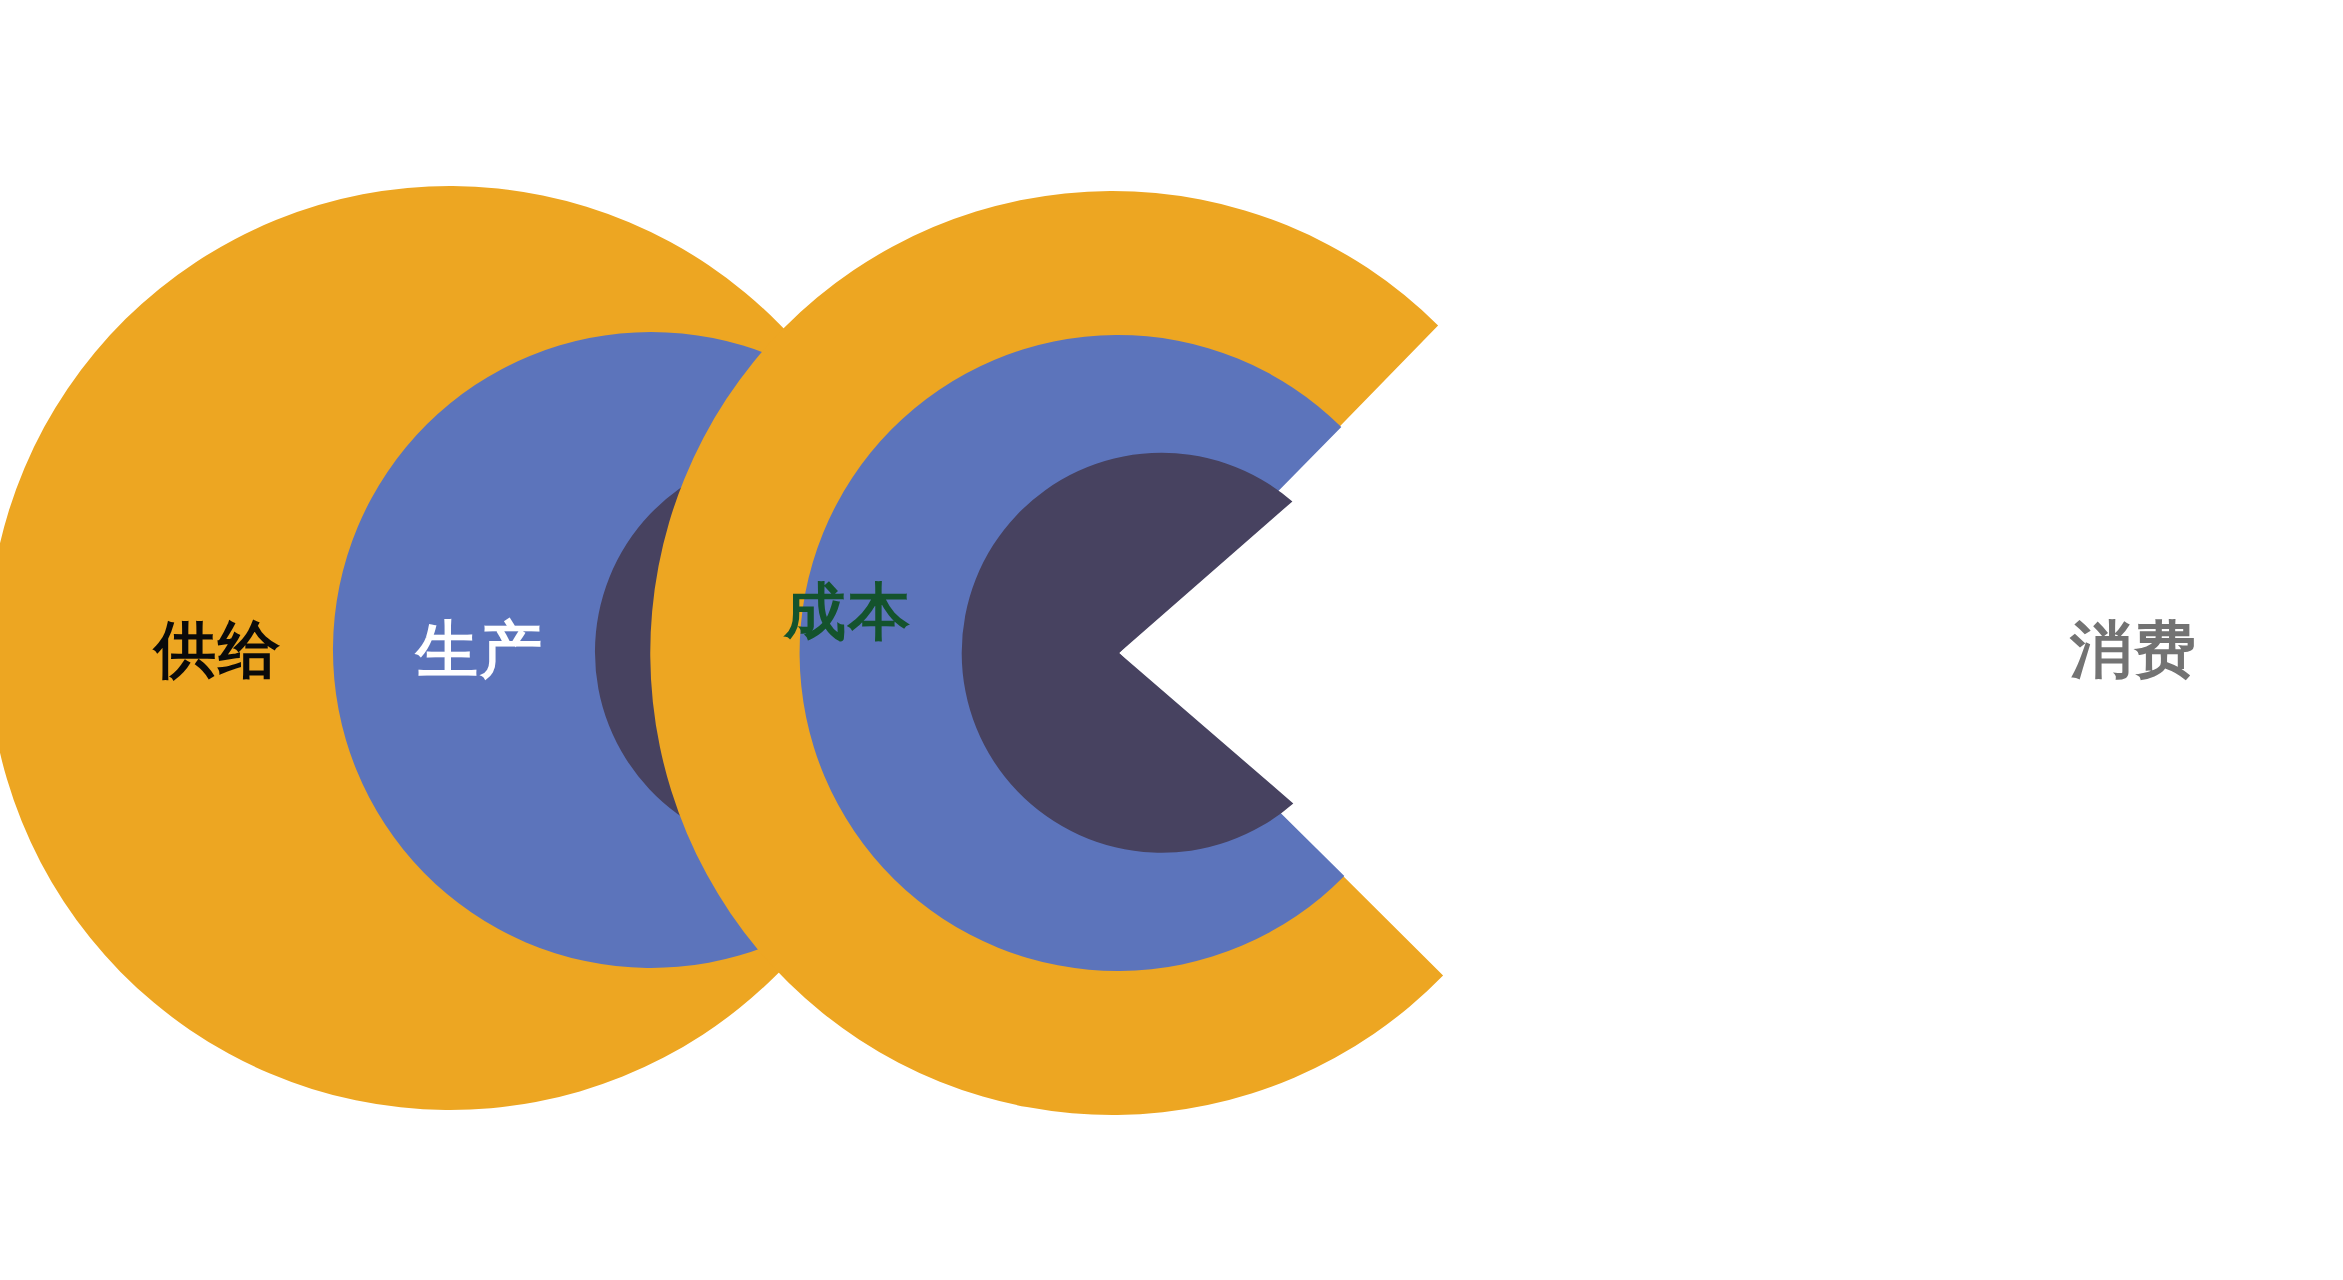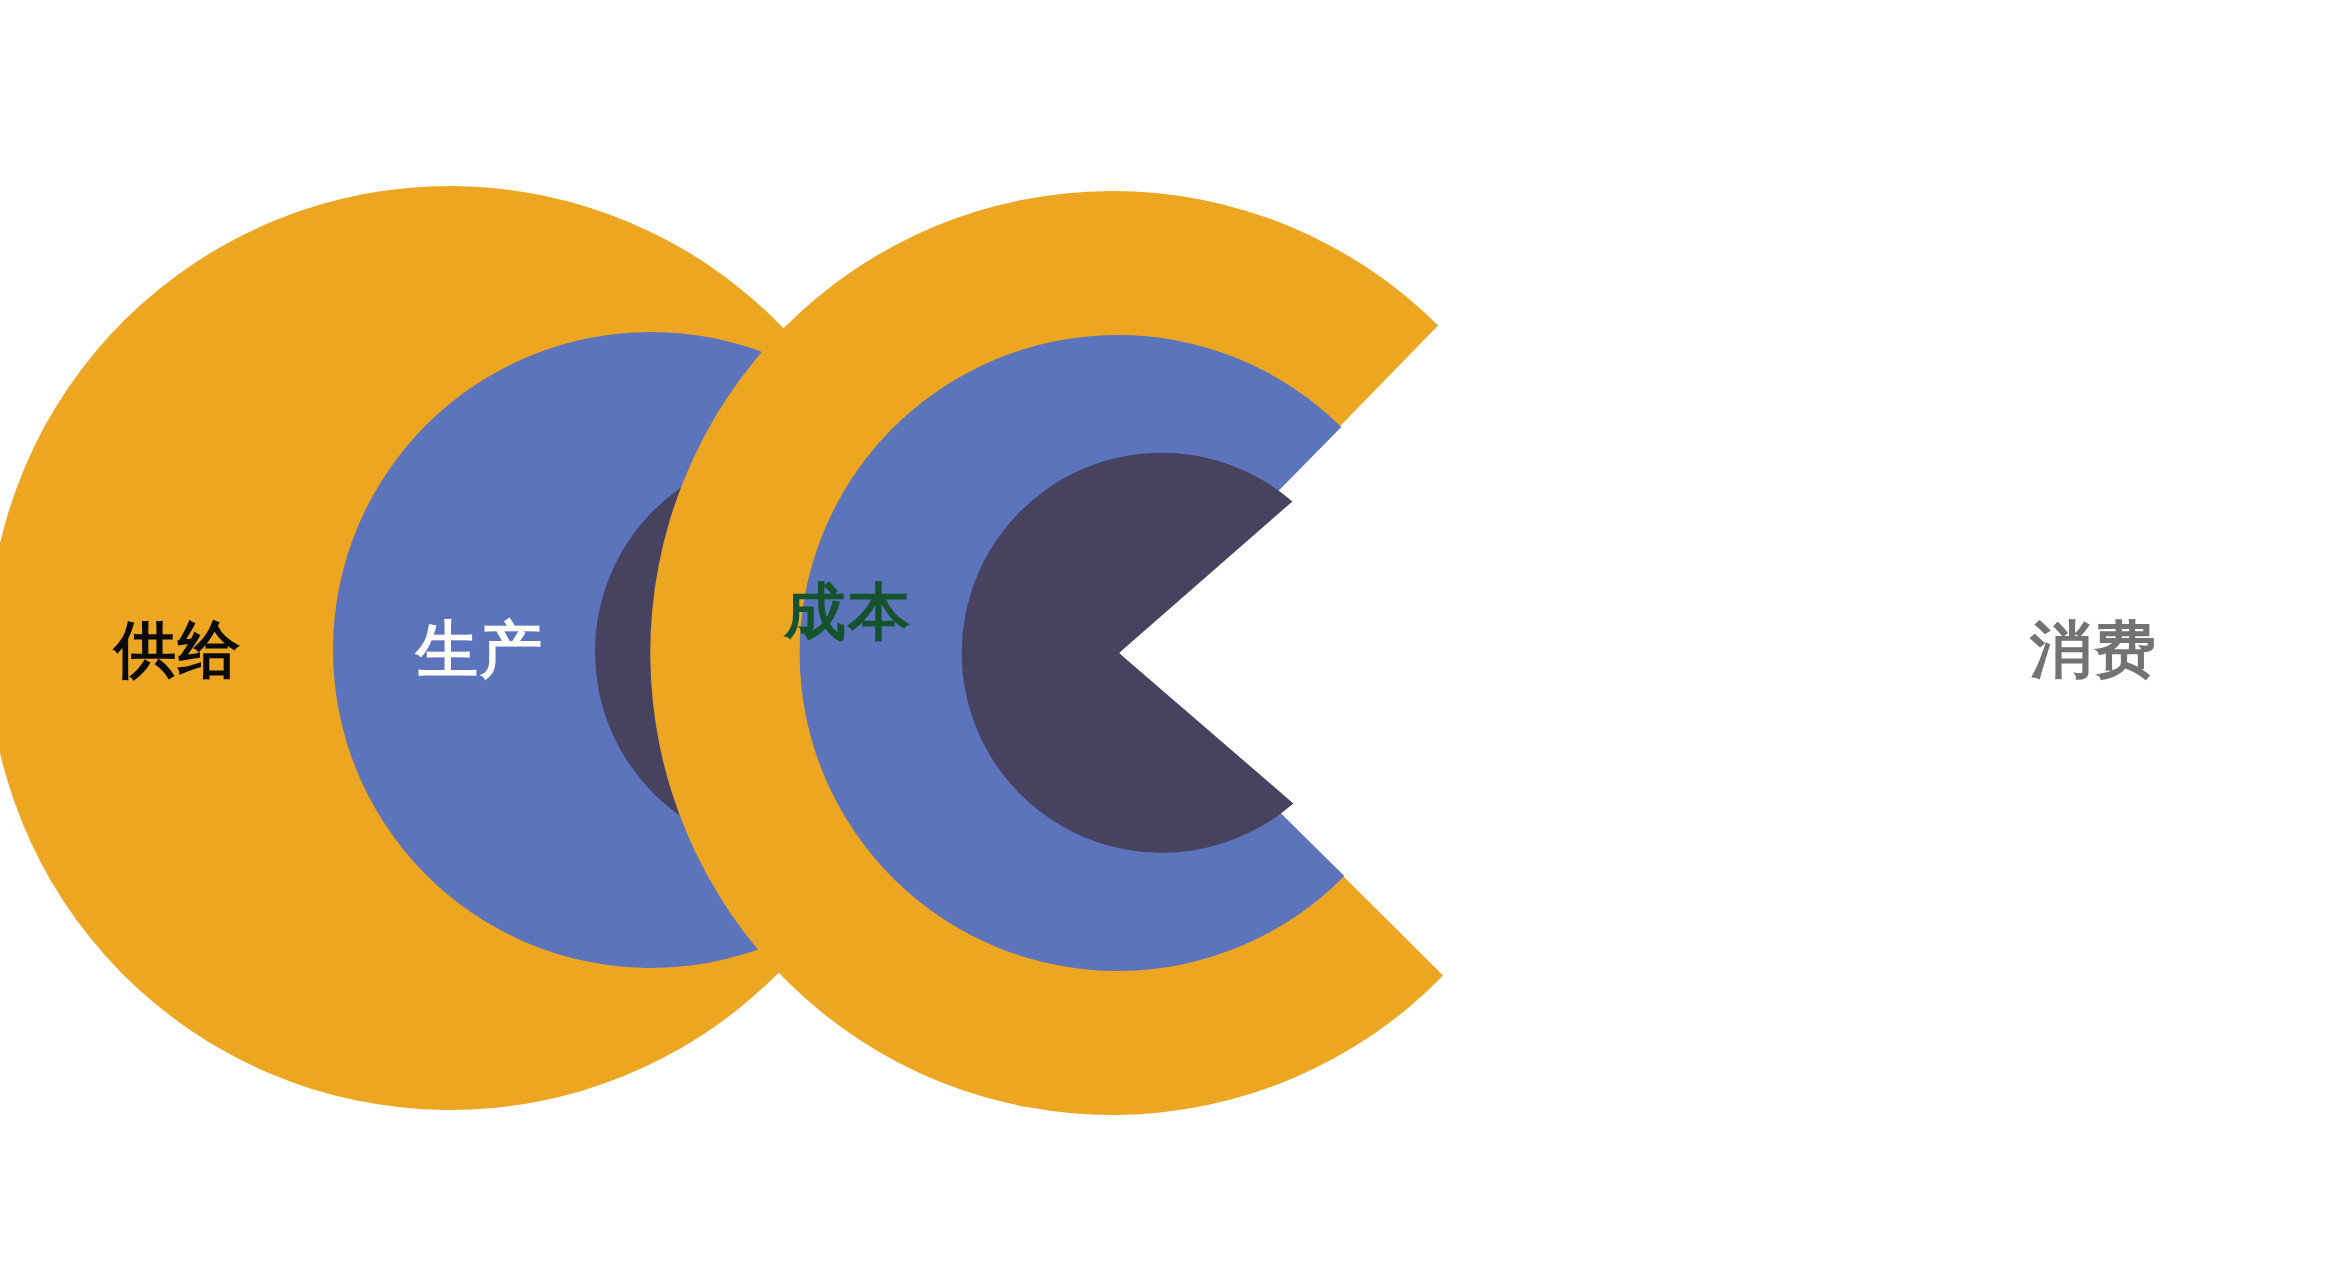--- a/index.html
+++ b/index.html
@@ -33,21 +33,21 @@
     transform: translate(-50%, -50%);
     white-space: nowrap;
     font-weight: bold;
     font-size: 62px;
     letter-spacing: 2px;
     line-height: 1;
     font-family: "DejaVu Sans", "Liberation Sans", sans-serif;
     pointer-events: none;
     user-select: none;
   }
-  .label-dark  { color: #0a0a0a; }
+  .label-dark  { color: #0a0a0a; margin-left: 40px; }
   .label-light { color: #ffffff; }
 </style>
 </head>
 <body>
 
 <div id="diagram-root" style="background: rgb(255, 255, 255);">
 
   <svg id="infinity-svg" viewBox="0 0 2343 1280" xmlns="http://www.w3.org/2000/svg">
 
     <g>

